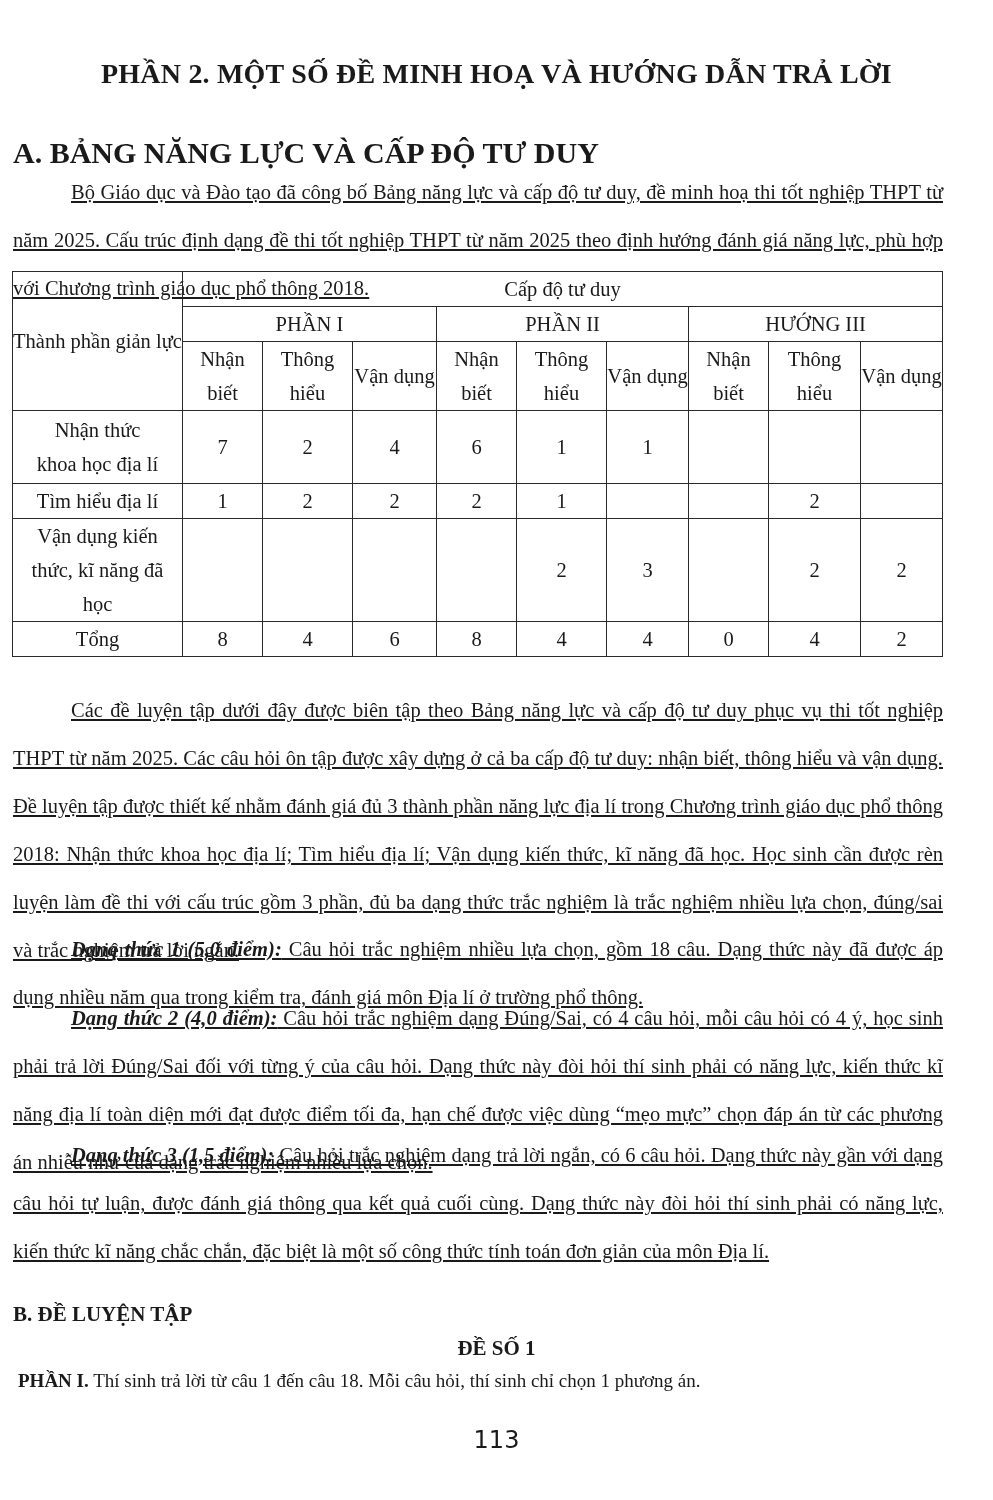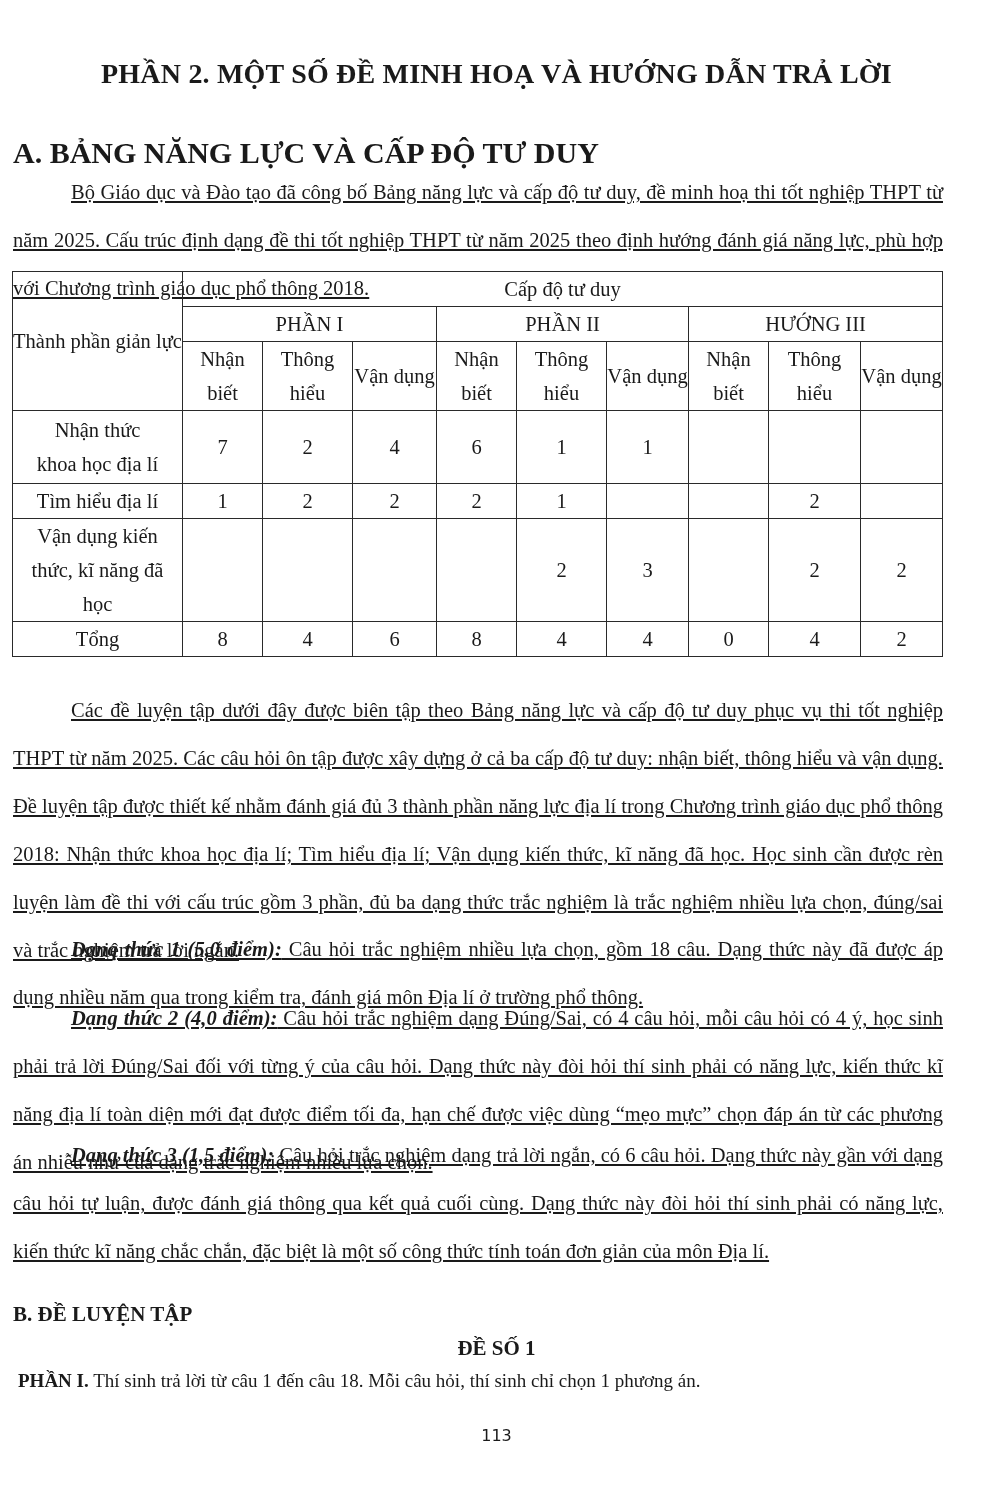--- a/index.html
+++ b/index.html
@@ -24,21 +24,21 @@
   table.grid {
     position: absolute; left: 12px; top: 271px; border-collapse: collapse;
     font-size: 20.5px; table-layout: fixed;
   }
   table.grid td {
     border: 1.5px solid #2a2a2a; text-align: center; vertical-align: middle;
     padding: 0; line-height: 34px;
   }
   table.grid .hd { font-weight: normal; }
   table.grid .tot { font-weight: normal; }
-  .pagenum { left: 0; width: 993px; top: 1426px; text-align: center; font-family: "DejaVu Sans", sans-serif; font-size: 16px; }
+  .pagenum { left: 0; width: 993px; top: 1426px; text-align: center; font-family: "DejaVu Sans", sans-serif; font-size: 24px; }
 </style>
 </head>
 <body>
 
 <div class="abs title">PHẦN 2. MỘT SỐ ĐỀ MINH HOẠ VÀ HƯỚNG DẪN TRẢ LỜI</div>
 
 <div class="abs h2" style="left:13px; top:136px;">A. BẢNG NĂNG LỰC VÀ CẤP ĐỘ TƯ DUY</div>
 
 <div class="abs para" style="top:168px;"><span class="indent"></span><span>Bộ Giáo dục và Đào tạo đã công bố Bảng năng lực và cấp độ tư duy, đề minh hoạ thi tốt nghiệp THPT từ năm 2025. Cấu trúc định dạng đề thi tốt nghiệp THPT từ năm 2025 theo định hướng đánh giá năng lực, phù hợp với Chương trình giáo dục phổ thông 2018.</span></div>
 

